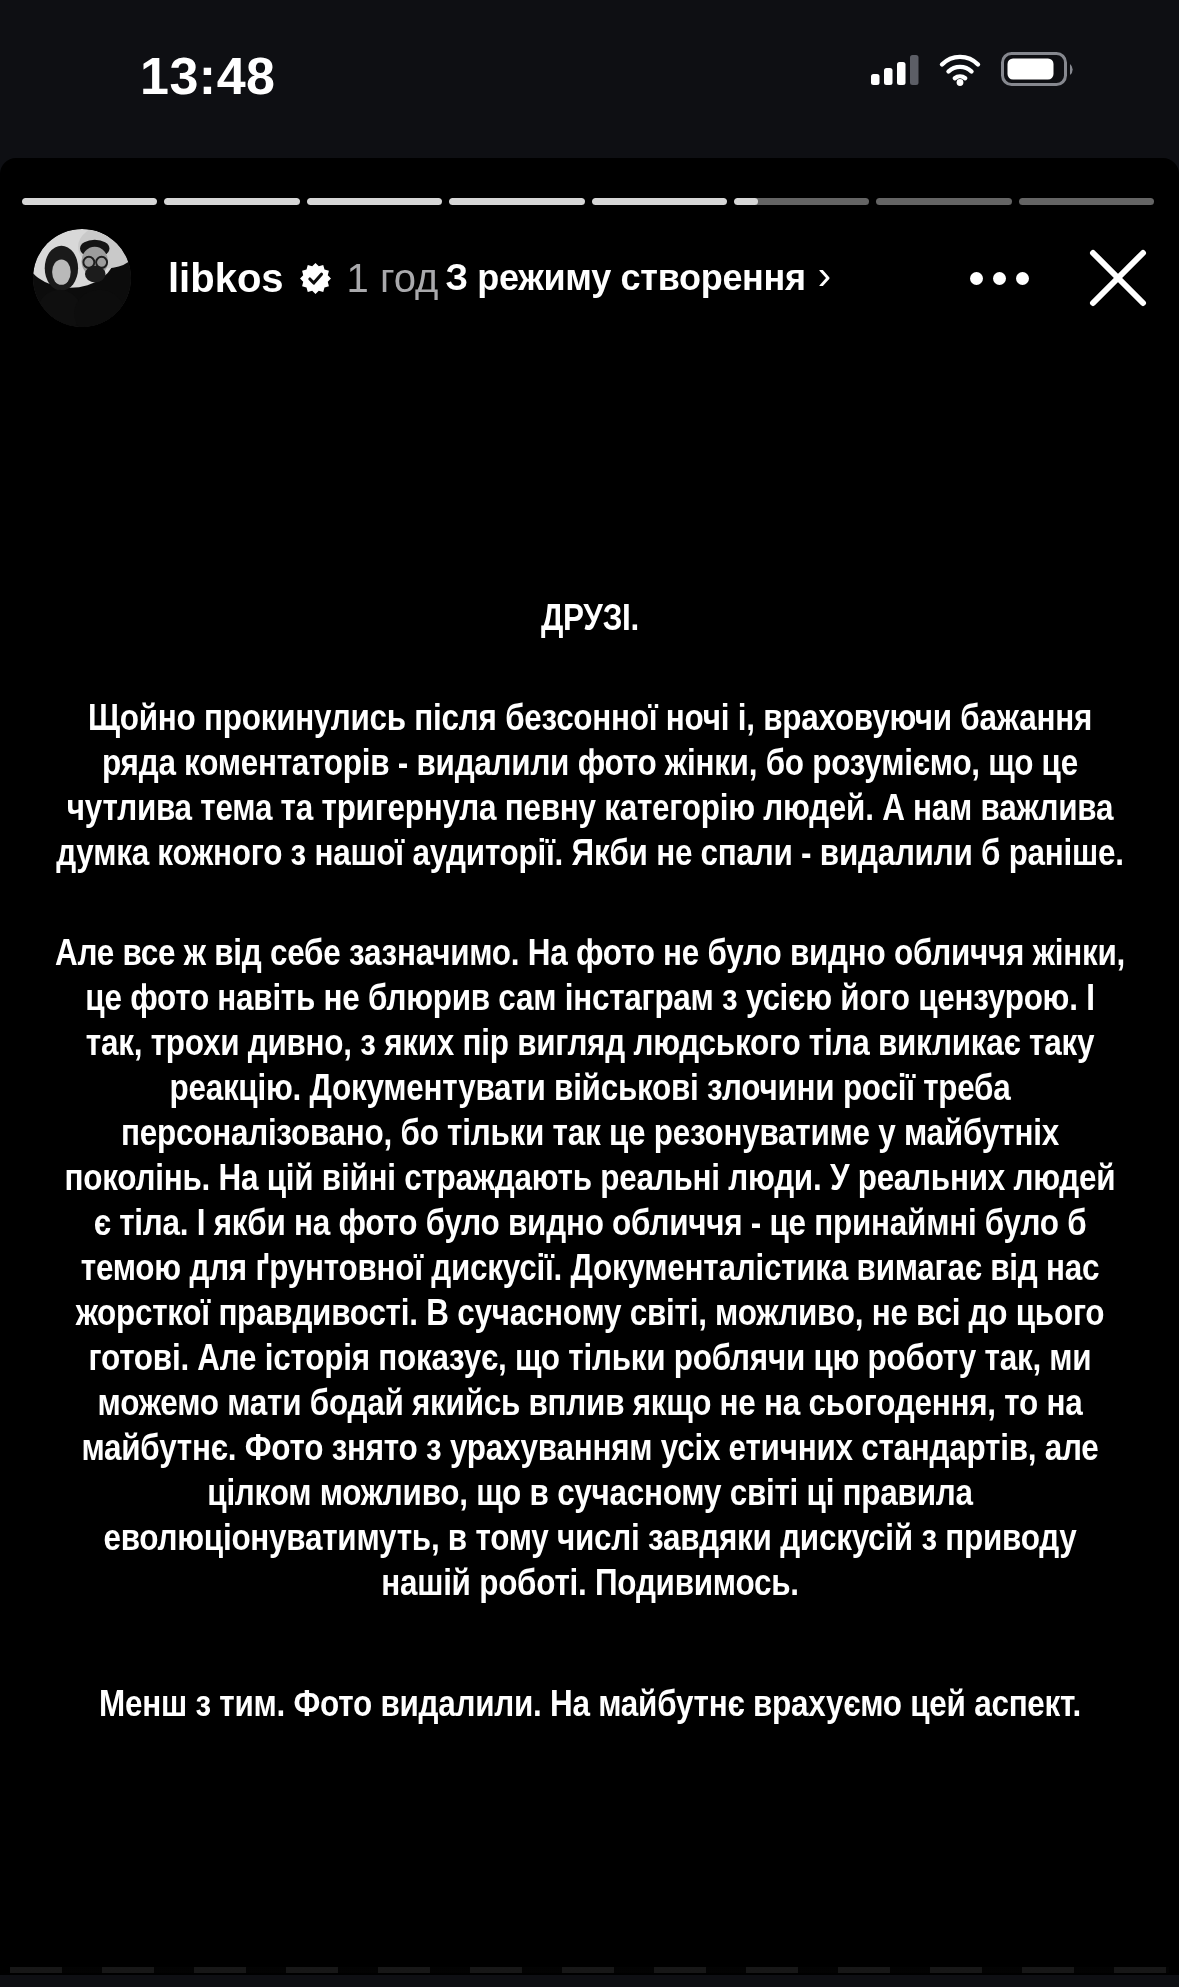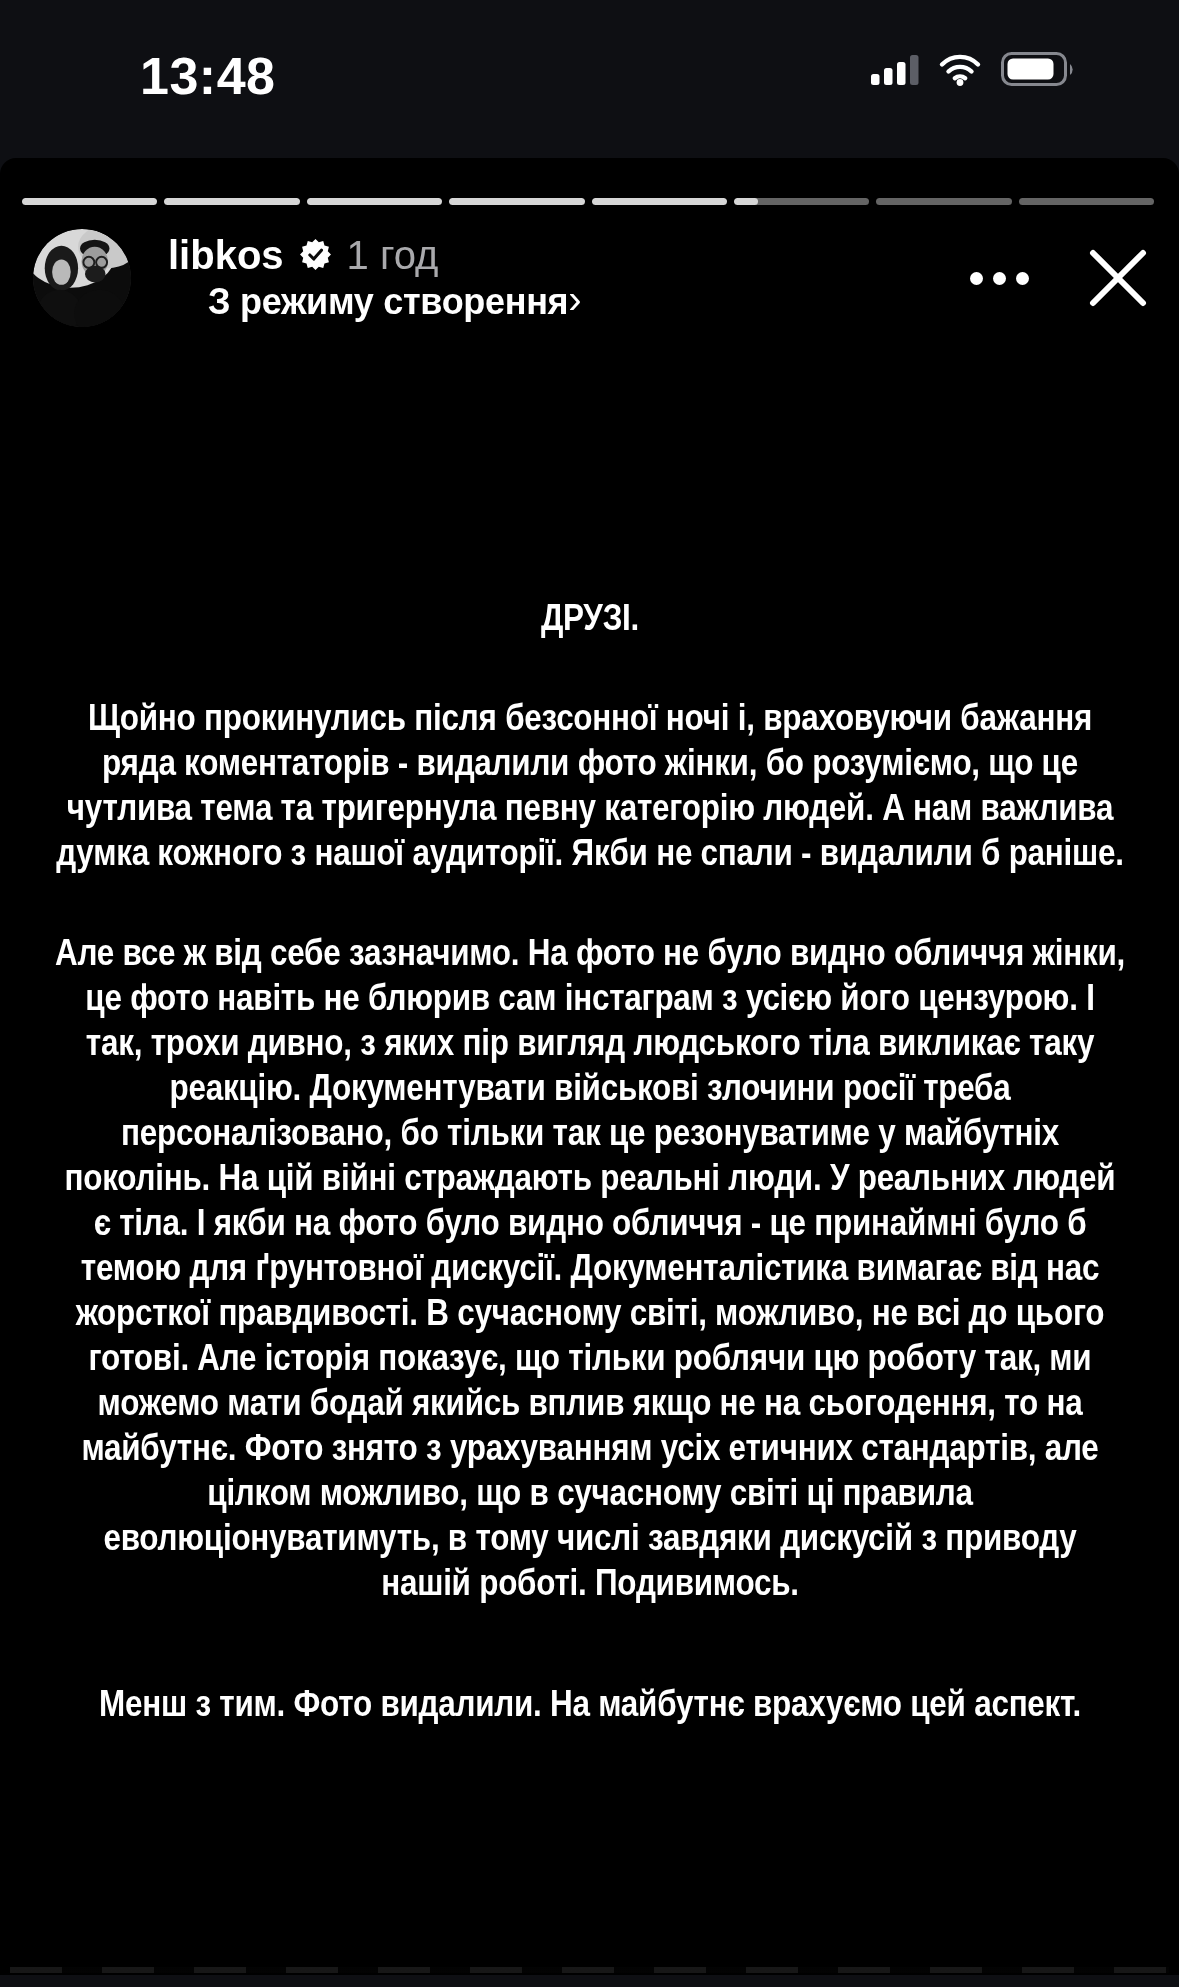--- a/index.html
+++ b/index.html
@@ -33,26 +33,26 @@
   .seg-fill{height:100%;border-radius:4px;background:#d6d6d6;width:0;}
   
   .story-header{
     position:absolute;top:70px;left:33px;right:30px;height:100px;
     display:flex;align-items:center;
   }
   .avatar{
     width:98px;height:98px;border-radius:50%;overflow:hidden;flex:0 0 auto;
     background:#222;
   }
-  .header-text{margin-left:37px;display:flex;flex-direction:column;gap:7px;}
+  .header-text{margin-left:37px;display:flex;flex-direction:row;gap:7px;}
   .row1{display:flex;align-items:center;gap:15px;line-height:1;}
   .username{font-size:40px;font-weight:700;color:#fff;}
   .badge{width:33px;height:33px;display:inline-block;}
   .timestamp{font-size:40px;font-weight:400;color:#a9a9ac;}
-  .row2{display:flex;align-items:center;line-height:1;cursor:pointer;margin-left:40px;}
+  .row2{display:flex;align-items:center;gap:12px;line-height:1;cursor:pointer;}
   .subtitle{font-size:36px;font-weight:700;color:#fff;letter-spacing:-0.3px;}
   .chevron{font-size:40px;font-weight:400;color:#fff;transform:translateY(-3px);}
   .header-actions{
     margin-left:auto;display:flex;align-items:center;gap:58px;height:100%;
   }
   .more-btn{display:flex;align-items:center;gap:10px;padding:10px 0;cursor:pointer;}
   .more-btn i{width:13px;height:13px;border-radius:50%;background:#fff;display:block;}
   .close-btn{width:62px;height:62px;cursor:pointer;}
   
   .story-text{

